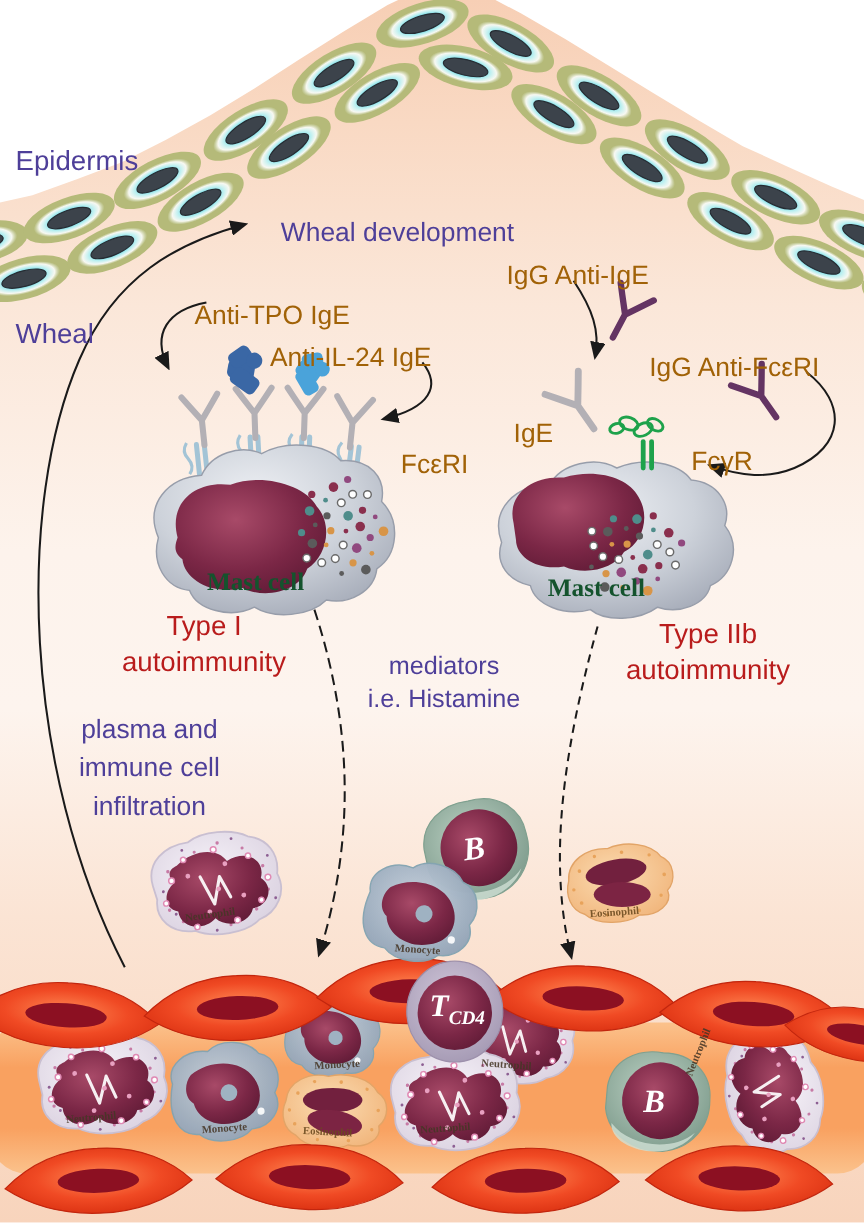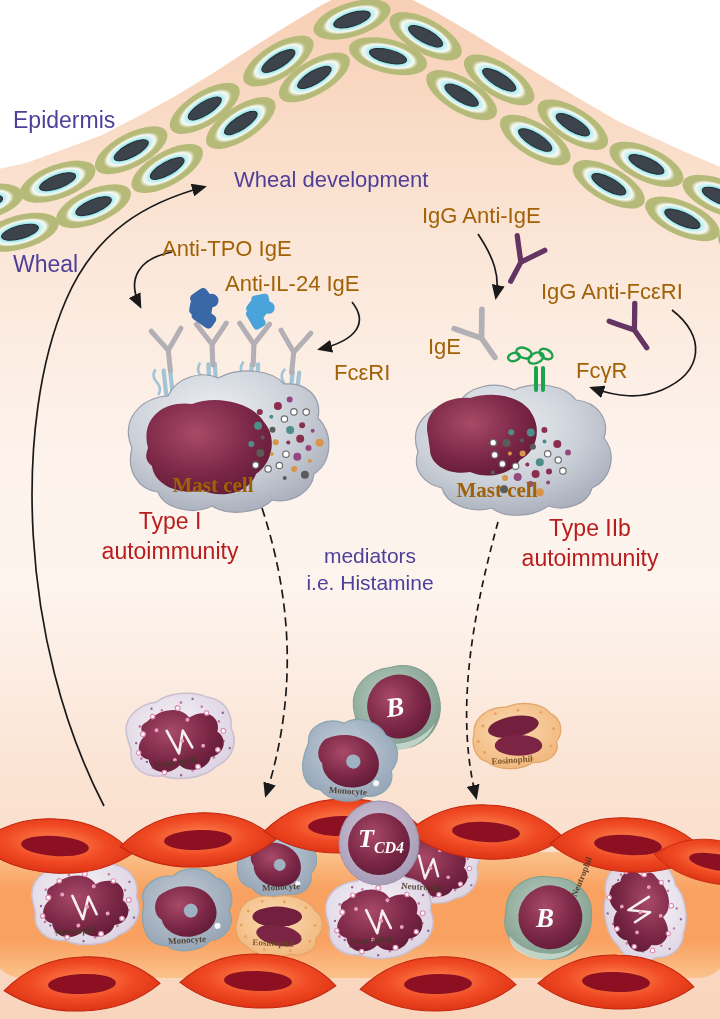--- a/index.html
+++ b/index.html
@@ -2,22 +2,22 @@
 <html><head>
 <meta charset="utf-8">
 <style>
   html,body{margin:0;padding:0;background:#fff;}
   #canvas{position:relative;width:720px;height:1019px;overflow:hidden;background:#fff;
           font-family:"Liberation Sans",sans-serif;}
   #art{position:absolute;left:0;top:0;}
   .lbl{position:absolute;color:#a16207;font-weight:500;text-align:center;line-height:1.3;white-space:nowrap;}
   .purple{color:#4e3f99;}
   .serif{font-family:"Liberation Serif",serif;}
-  .big{font-size:22px;}
-  .mast{font-size:21px;color:#a16207;font-weight:600;}
+  .big{font-size:22px;margin-top:14px;}
+  .mast{font-size:21px;color:#14532d;font-weight:600;}
   .blk{font-size:23px;color:#b91c1c;}
   .med{font-size:21px;}
   .cl{position:absolute;font-family:"Liberation Serif",serif;font-size:9px;color:#463626;
       opacity:.88;text-align:center;width:80px;font-weight:600;}
   .cellletter{position:absolute;font-family:"Liberation Serif",serif;font-style:italic;font-weight:700;color:#fff;}
 </style>
 </head>
 <body>
 
 <div id="canvas">
@@ -487,20 +487,25 @@
   <div>autoimmunity</div>
 </div>
 <div class="lbl purple med" style="left:270px;top:528px;width:200px;margin-top:14px;">
   <div>mediators</div>
   <div>i.e. Histamine</div>
 </div>
 <div class="lbl blk" style="left:480px;top:514px;width:220px;">
   <div>Type IIb</div>
   <div>autoimmunity</div>
 </div>
+<div class="lbl purple" style="left:32px;top:592px;width:185px;font-size:22px;line-height:1.45;">
+  <div>plasma and</div>
+  <div>immune cell</div>
+  <div>infiltration</div>
+</div>
 
 <div class="cl" style="left:135px;top:757px;transform:rotate(-8deg);">Neutrophil</div>
 <div class="cl" style="left:308px;top:786px;transform:rotate(4deg);">Monocyte</div>
 <div class="cl" style="left:472px;top:755px;transform:rotate(-4deg);color:#6b4a1f;">Eosinophil</div>
 <div class="cl" style="left:36px;top:926px;transform:rotate(-5deg);">Neutrophil</div>
 <div class="cl" style="left:147px;top:935px;transform:rotate(-4deg);">Monocyte</div>
 <div class="cl" style="left:241px;top:882px;transform:rotate(-3deg);">Monocyte</div>
 <div class="cl" style="left:233px;top:938px;transform:rotate(3deg);color:#6b4a1f;">Eosinophil</div>
 <div class="cl" style="left:382px;top:882px;transform:rotate(4deg);">Neutrophil</div>
 <div class="cl" style="left:331px;top:935px;transform:rotate(-4deg);">Neutrophil</div>

